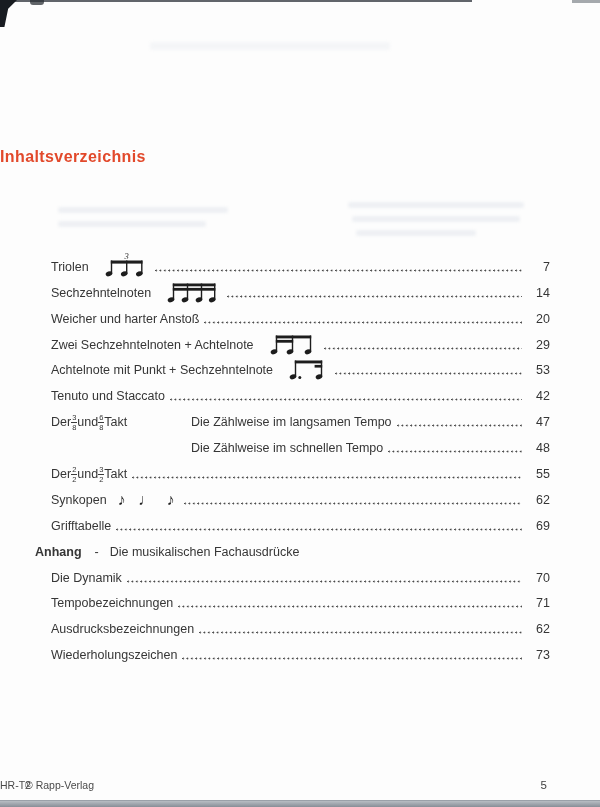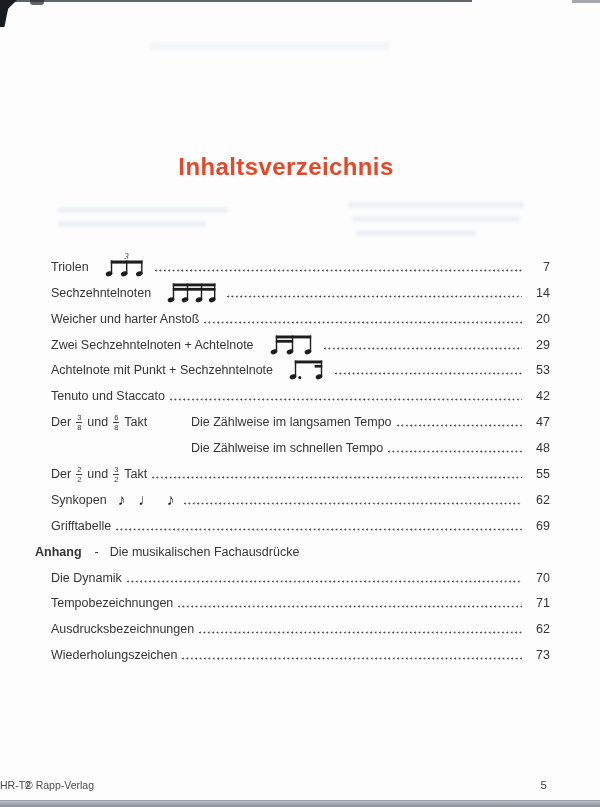--- a/index.html
+++ b/index.html
@@ -13,37 +13,37 @@
   .corner-tl   { position:absolute; top:0; left:0; width:17px; height:27px; background:#181c21;
                  clip-path:polygon(0 0,100% 0,48% 32%,26% 100%,0 100%); }
   .nub-top     { position:absolute; top:0; left:30px; width:14px; height:5px; background:#2b3036; opacity:.75; border-radius:0 0 3px 3px; }
   .edge-tr     { position:absolute; top:0; right:0; width:28px; height:3px; background:#6b7178; opacity:.6; }
   .edge-bottom { position:absolute; bottom:0; left:0; right:0; height:6px;
                  background:linear-gradient(#b7bdc3,#878e97); border-top:1px solid #9aa1a9; }
   .ghost { position:absolute; background:#e4e8ee; filter:blur(1.5px); border-radius:2px; opacity:.6; }
 
   .title {
     position:absolute; top:137px; left:0; right:28px;
-    text-align:center; font-size:24px; font-weight:bold; letter-spacing:.4px;
+    font-size:16px; font-weight:bold; letter-spacing:.4px;
     color:#e2492b;
   }
 
   .toc { position:absolute; left:35px; right:50px; top:252px; }
   .toc-row { height:25.9px; display:flex; align-items:flex-end; font-size:12.5px; color:#363636; line-height:1.2; }
   .lbl     { padding-bottom:3px; white-space:pre;margin-left:16px; }
   .dots    { flex:1 1 auto; height:3px; margin:0 2px 6px 5px;
              background-image:radial-gradient(circle at 1.1px 1.5px, #4c4c4c 0.9px, rgba(0,0,0,0) 1.15px);
              background-size:4.4px 3px; background-repeat:repeat-x; }
   .pagenum { width:26px; text-align:right; padding-bottom:3px; }
 
   .note-icon { margin:0 2px 0 13px; }
   .note-icon svg { display:block; }
   .syn { font-size:16px; letter-spacing:4px; color:#1e1e1e; margin-left:11px; padding-bottom:2px; }
 
-  .takt { display:inline-flex; align-items:center; gap:5px; padding-bottom:1px; }
+  .takt { display:inline-flex; align-items:center; padding-bottom:1px; }
   .takt-col { flex:0 0 140px; display:flex; align-items:flex-end; }
   .frac { display:inline-flex; flex-direction:column; align-items:center;
           font-size:7.5px; line-height:1.1; color:#333; }
   .frac .num { border-bottom:1px solid #3a3a3a; padding:0 1px .5px; }
   .frac .den { padding-top:.5px; }
 
   .heading .h-label { font-weight:bold; padding-bottom:3px;margin-top:47px; }
   .heading .h-dash  { padding:0 11px 3px 13px; }
   .heading .h-text  { padding-bottom:3px; }
 

